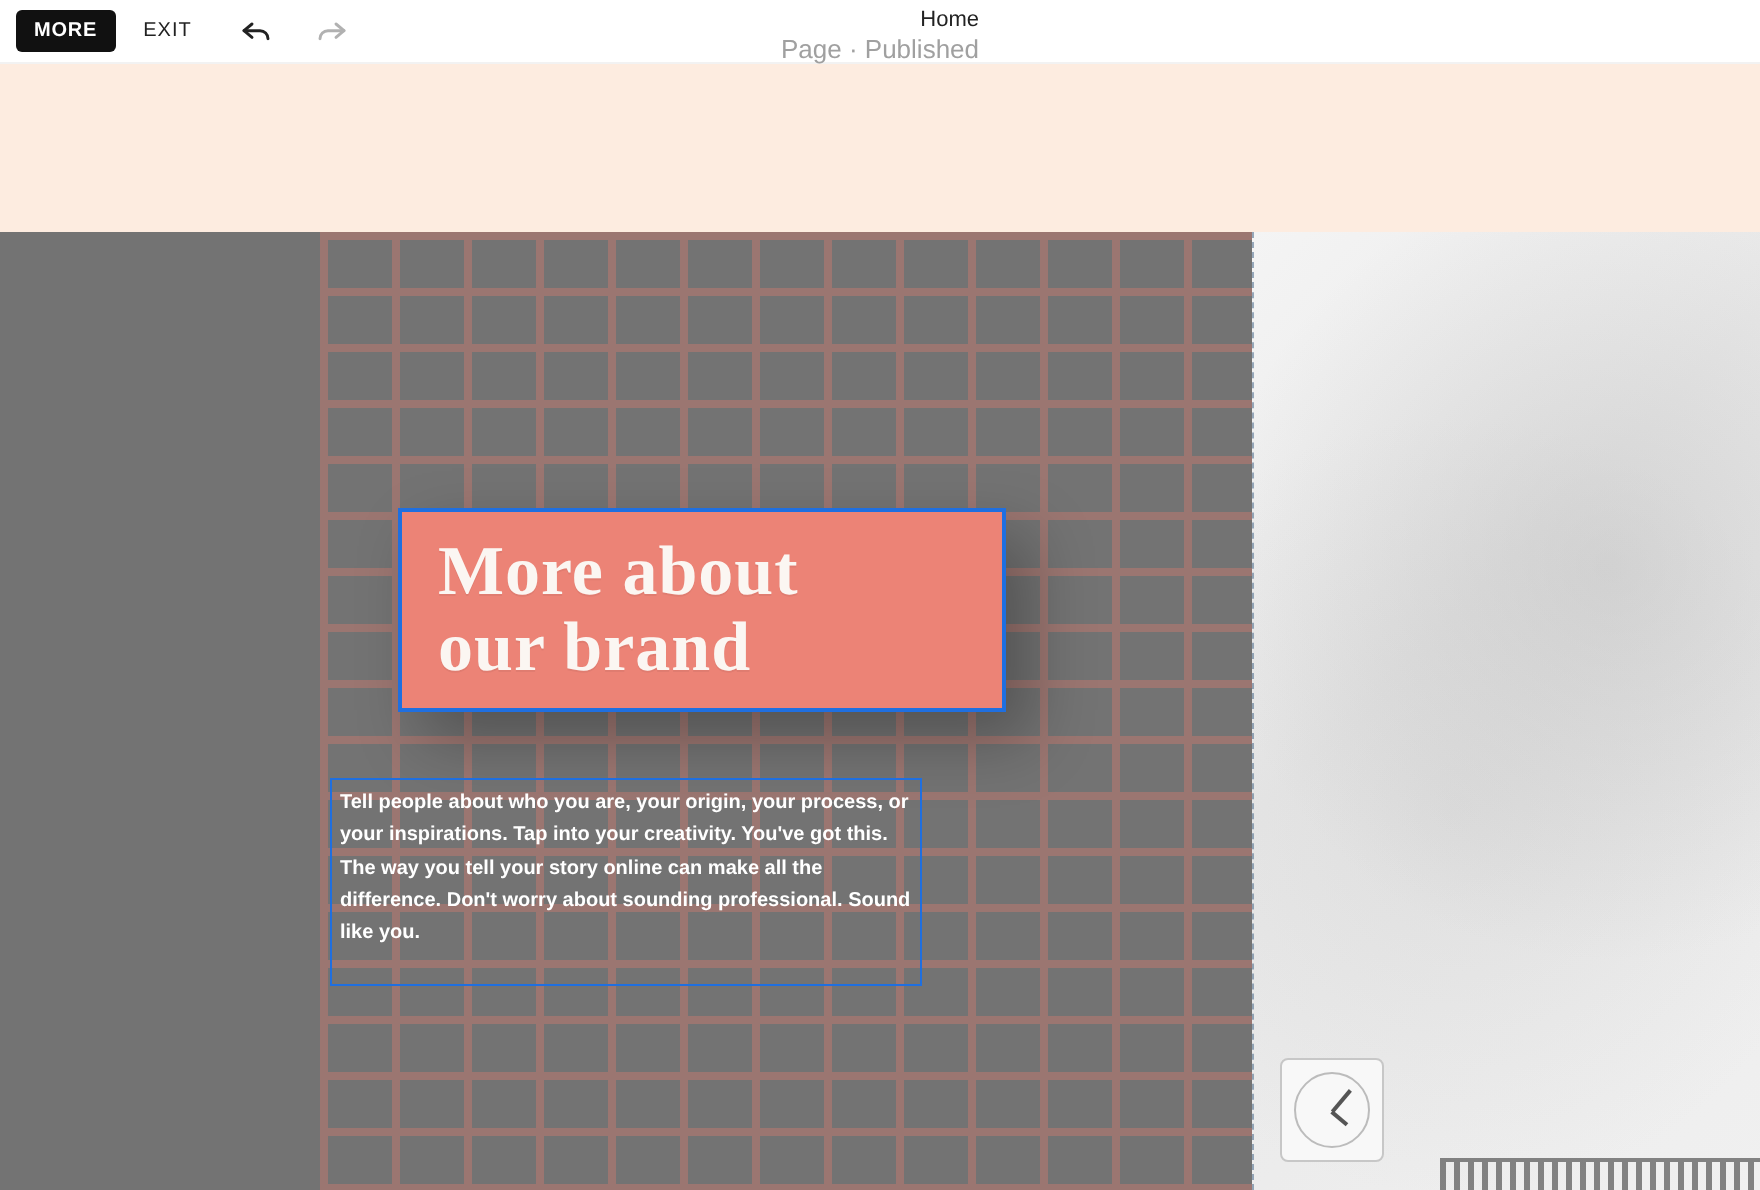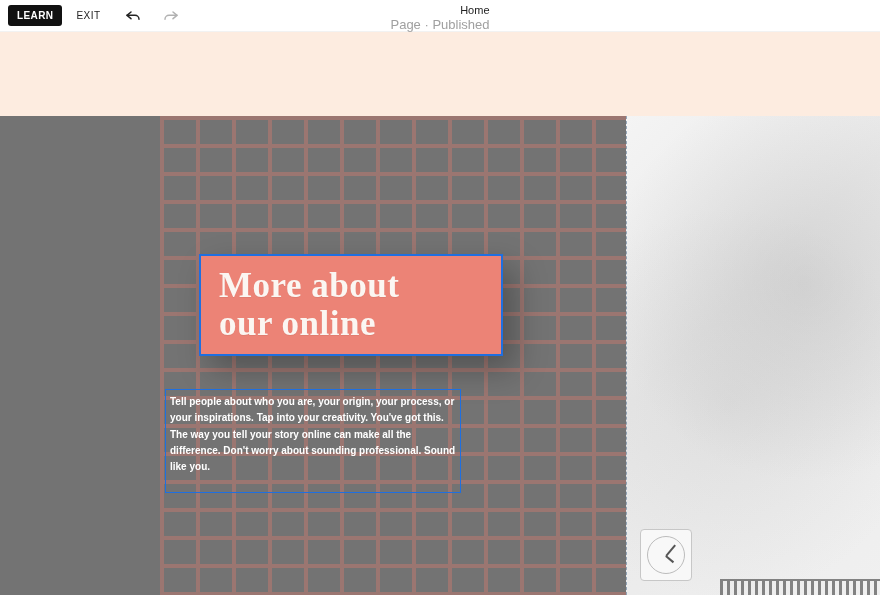--- a/index.html
+++ b/index.html
@@ -211,21 +211,21 @@
     font-size:13px;
     letter-spacing:0.08em;
     font-weight:500;
     cursor:pointer;
   }
 </style>
 </head>
 <body>
 
 <div class="toolbar">
-  <button class="save-btn">LEARN</button>
+  <button class="save-btn">MORE</button>
   <button class="exit-btn">EXIT</button>
   <div class="undo-redo">
     <button aria-label="Undo">
       <svg viewBox="0 0 24 20">
         <path d="M9 4 L3 9 L9 14" fill="none" stroke="#222" stroke-width="2.2" stroke-linecap="round" stroke-linejoin="round"></path>
         <path d="M3 9 H15 A6 6 0 0 1 21 15" fill="none" stroke="#222" stroke-width="2.2" stroke-linecap="round"></path>
       </svg>
     </button>
     <button aria-label="Redo" style="opacity:.35;cursor:default">
       <svg viewBox="0 0 24 20">
@@ -242,21 +242,21 @@
 
 <div class="banner"></div>
 
 <div class="canvas">
   <div class="left-pane">
     <div class="tile-grid"></div>
 
     <div class="headline-wrap">
       <div class="headline">
         <span>More about</span>
-        <span>our online</span>
+        <span>our brand</span>
       </div>
     </div>
 
     <div class="paragraph-wrap">
       <div class="paragraph">Tell people about who you are, your origin, your process, or your inspirations. Tap into your creativity. You've got this. The way you tell your story online can make all the difference. Don't worry about sounding professional. Sound like you.</div>
     </div>
 
   </div>
 
   <div class="right-pane">

